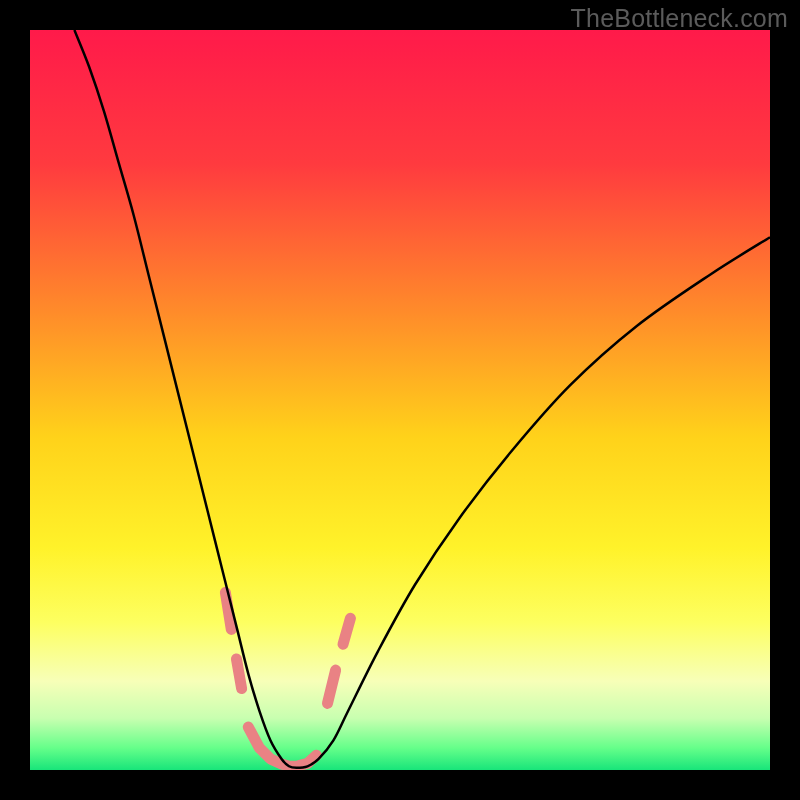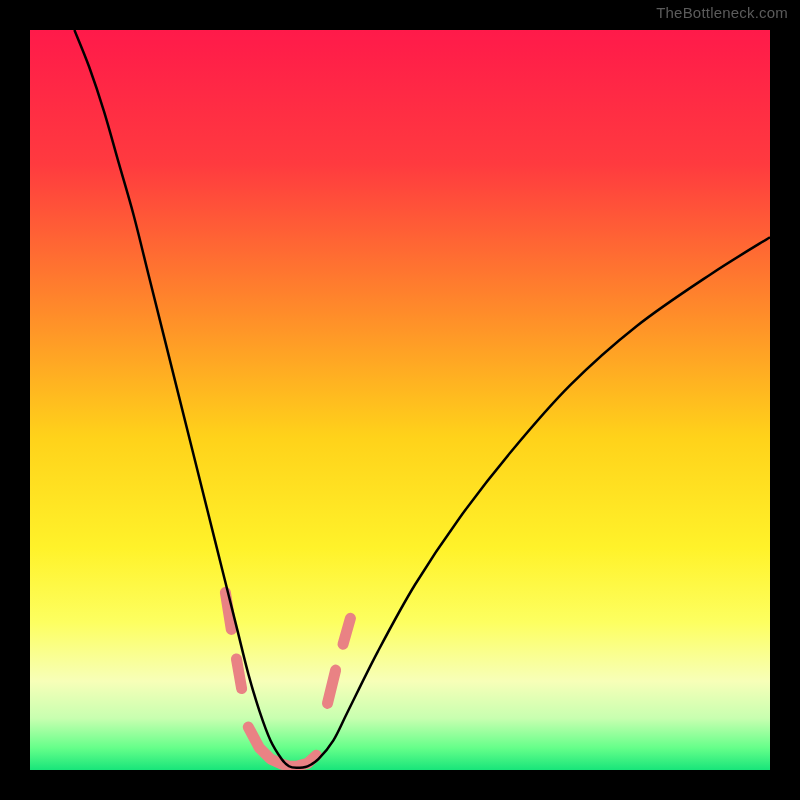--- a/index.html
+++ b/index.html
@@ -36,21 +36,21 @@
     left: 0; top: 0;
     width: 740px;
     height: 740px;
     overflow: visible;
   }
   .watermark {
     position: absolute;
     top: 4px;
     right: 12px;
     color: #5b5b5b;
-    font-size: 15px;
+    font-size: 25px;
     font-weight: 500;
     letter-spacing: 0.2px;
   }
 </style>
 </head>
 <body>
 
 <div class="frame">
   <div class="plot">
     <svg class="gradient" viewBox="0 0 740 740" preserveAspectRatio="none">

